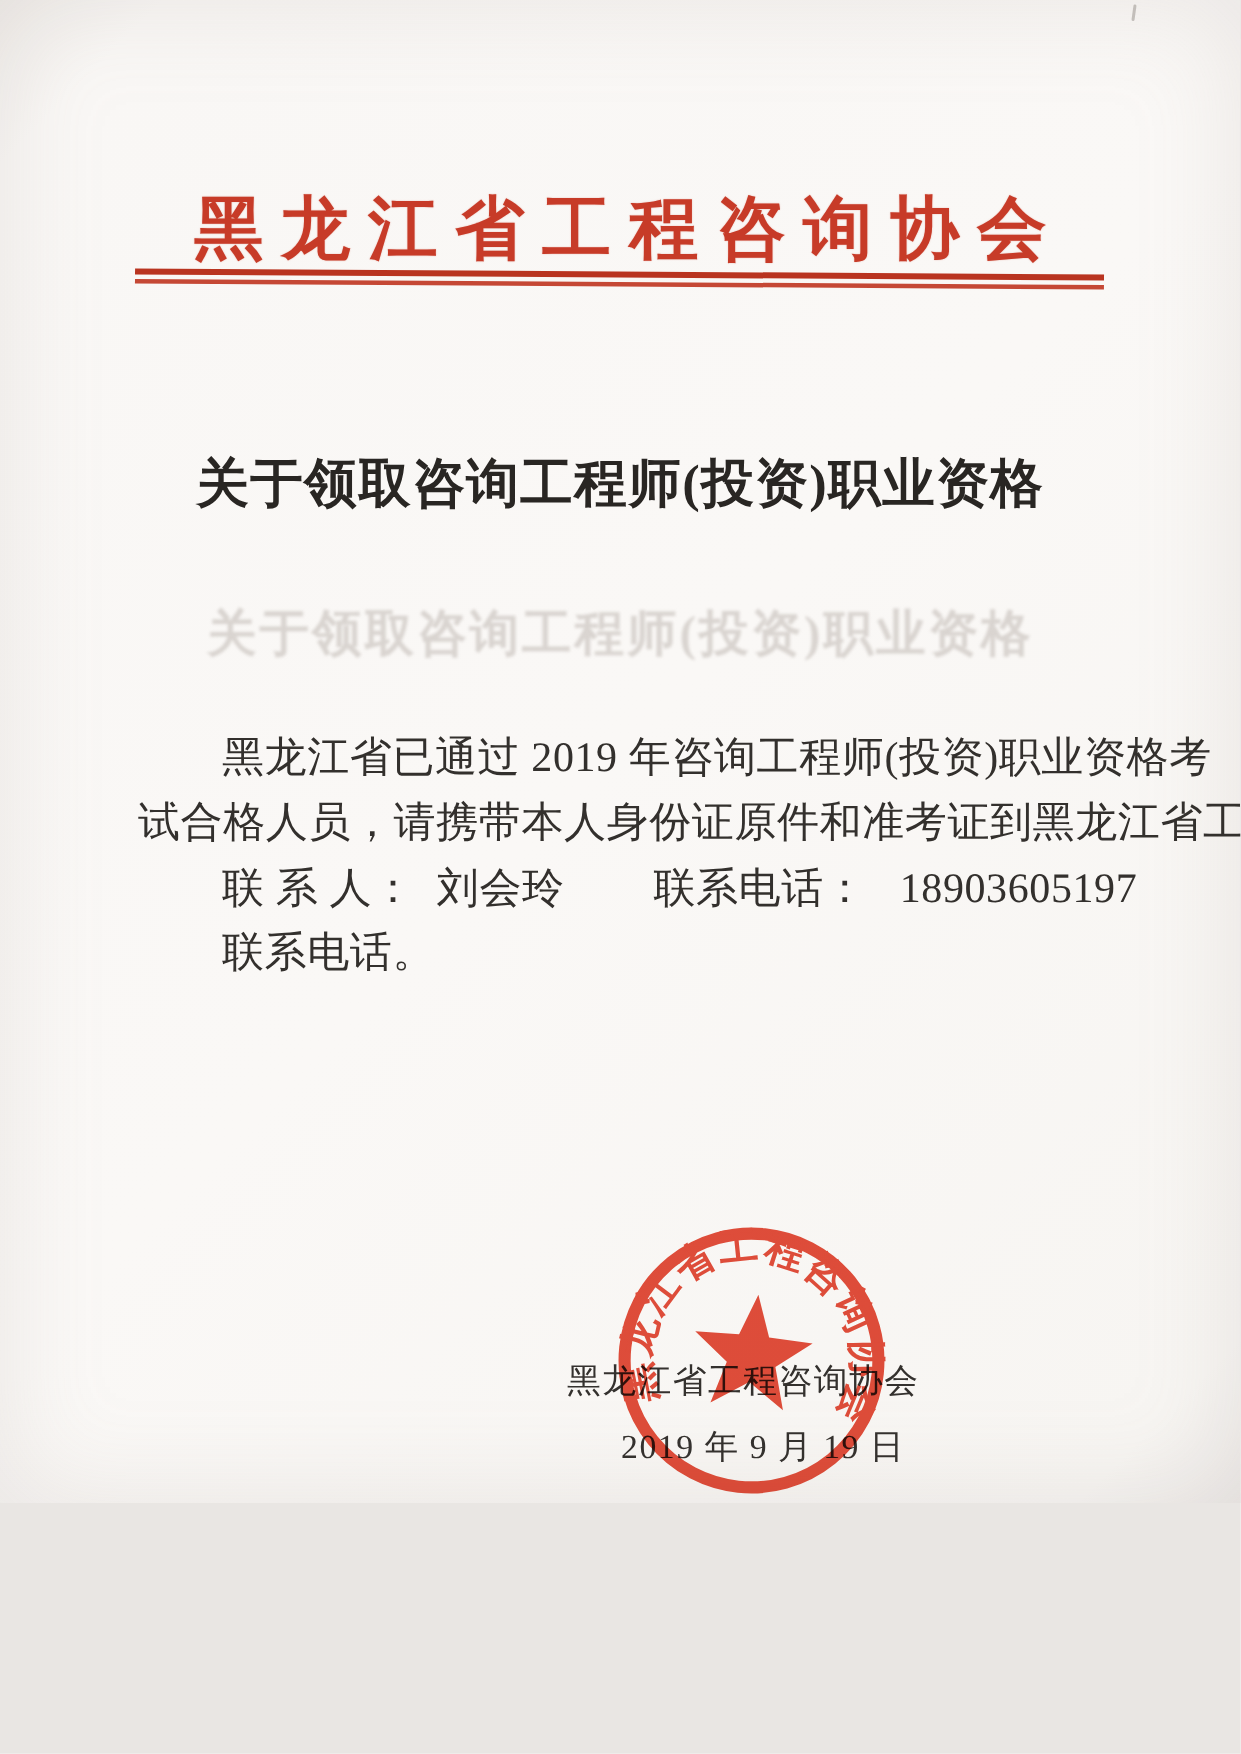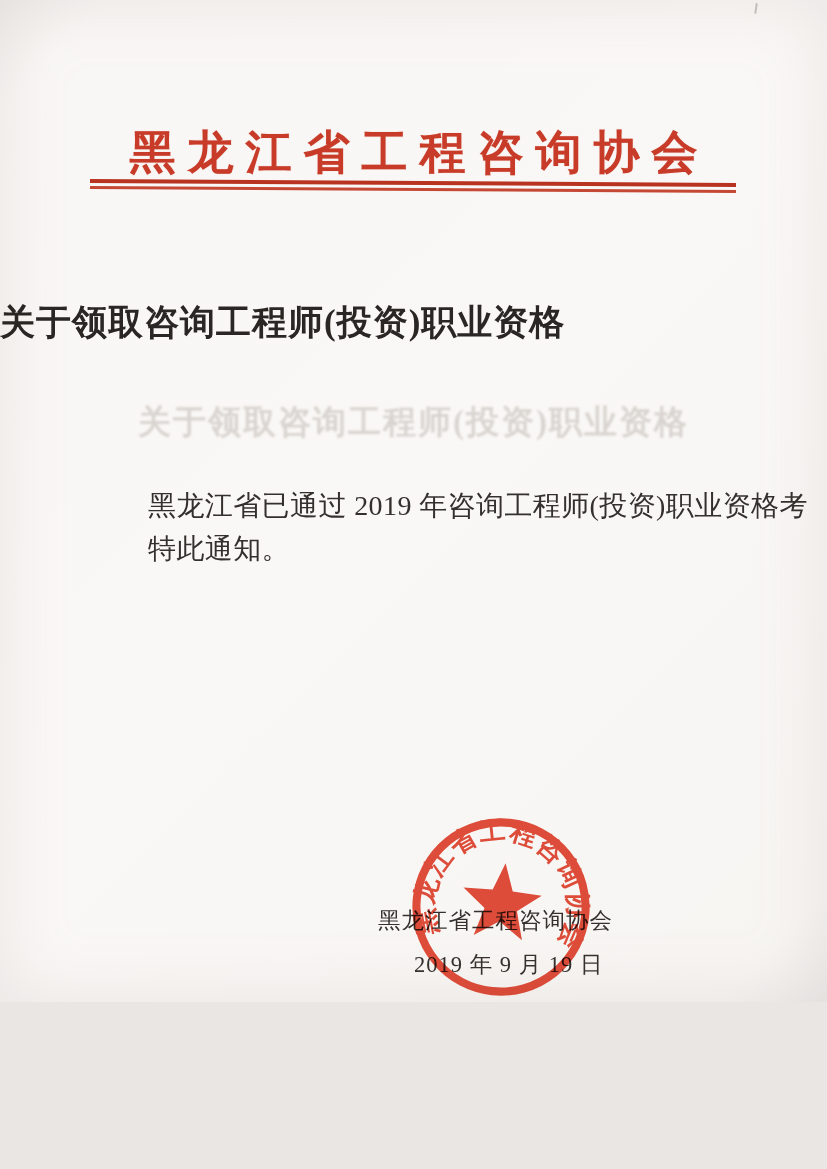--- a/index.html
+++ b/index.html
@@ -26,21 +26,21 @@
   
   .rule{position:absolute;left:90px;width:646px;}
   .rule-top{top:181px;transform:rotate(0.35deg);}
   .rule-bottom{top:1085px;left:88px;width:650px;transform:rotate(0.3deg);}
   .rule .a{height:4px;background:#b93420;margin-bottom:3px;}
   .rule .b{height:3px;background:#c54835;}
   .rule-bottom .a{height:2.5px;background:#c6503c;margin-bottom:4px;}
   .rule-bottom .b{height:4px;background:#b93020;}
   
   .doc-title{
-    position:absolute;top:290px;left:0;width:827px;text-align:left;
+    position:absolute;top:290px;left:0;width:827px;text-align:center;
     font-weight:bold;color:#292623;font-size:35px;line-height:66px;
     letter-spacing:1px;
   }
   
   .ghost{
     position:absolute;top:400px;left:0;width:827px;text-align:center;
     font-weight:bold;font-size:33px;color:rgba(186,177,172,.5);
     filter:blur(1.2px);letter-spacing:2px;
   }
   
@@ -88,21 +88,23 @@
   </div>
 
   <div class="doc-title">
     <div>关于领取咨询工程师(投资)职业资格</div>
   </div>
 
   <div class="ghost">关于领取咨询工程师(投资)职业资格</div>
 
   <div class="body-text">
     <div class="body-line indent">黑龙江省已通过 2019 年咨询工程师(投资)职业资格考</div>
-    <div class="body-line indent">特此通知。</div>
+    <div class="body-line">试合格人员，请携带本人身份证原件和准考证到黑龙江省工</div>
+    <div class="body-line indent">联 系 人：  刘会玲        联系电话：   18903605197</div>
+    <div class="body-line indent">联系电话。</div>
   </div>
 
   <div class="sig-org">黑龙江省工程咨询协会</div>
   <div class="sig-date">2019 年 9 月 19 日</div>
 
   <div class="seal">
     <svg viewBox="0 0 200 200" xmlns="http://www.w3.org/2000/svg">
       <defs>
         <path id="sealArc" d="M 35.05 137.5 A 75 75 0 1 1 164.95 137.5" fill="none"></path>
       </defs>

